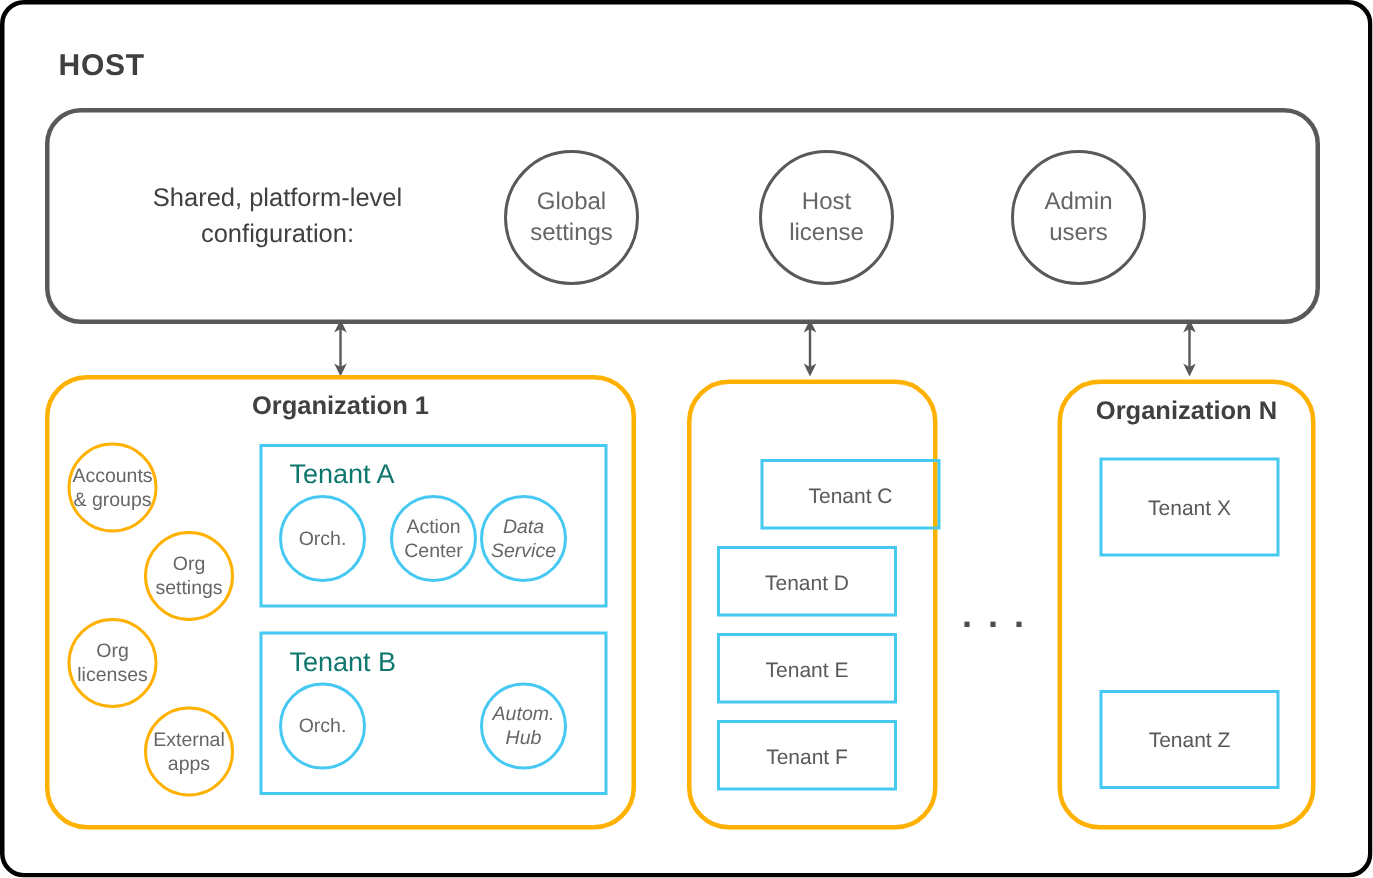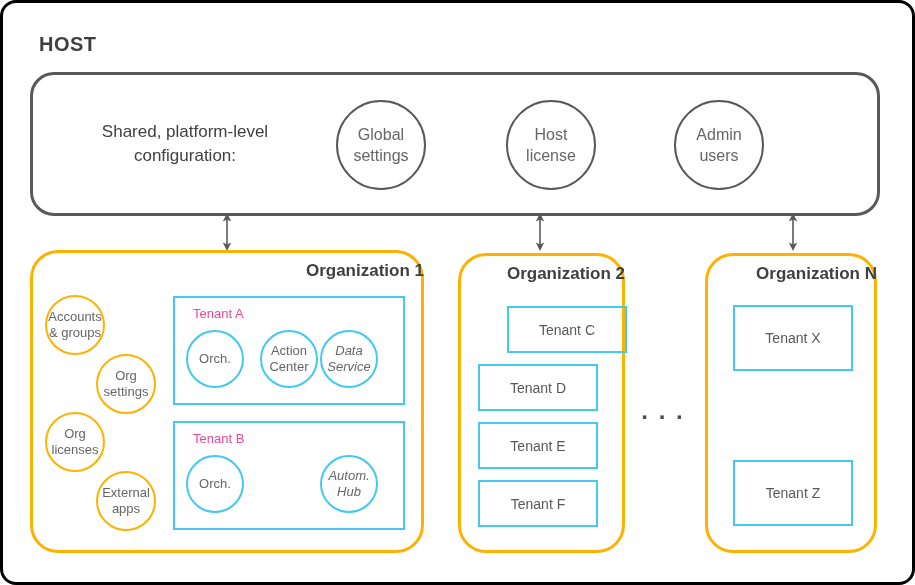--- a/index.html
+++ b/index.html
@@ -18,32 +18,32 @@
     text-align:center; white-space:pre-line; box-sizing:border-box; }
   .host-circle { width:90px; height:90px; top:97px; border:2.5px solid #595959;
     color:#666666; font-size:16px; line-height:21px; }
   .hc1 { left:333px; } .hc2 { left:503px; } .hc3 { left:671px; }
   .arrow { top:209px; }
   .a1 { left:216px; } .a2 { left:529px; } .a3 { left:782px; }
   .org-box { box-sizing:border-box; border:3px solid #FFB100; border-radius:28px; }
   .org1 { left:27px; top:247px; width:394px; height:303px; }
   .org2 { left:455px; top:250px; width:167px; height:300px; }
   .orgn { left:702px; top:250px; width:172px; height:300px; }
-  .org-title { font-size:17px; font-weight:bold; color:#404040; text-align:right; }
+  .org-title { font-size:17px; font-weight:bold; color:#404040; text-align:center; }
   .ot1 { left:27px; top:258px; width:394px; }
   .ot2 { left:455px; top:261px; width:167px; }
   .otn { left:702px; top:261px; width:172px; }
   .side-circle { width:60px; height:60px; border:2px solid #FFB100; color:#666666;
     font-size:13px; line-height:16px; }
   .sc1 { left:42px; top:292px; } .sc2 { left:93px; top:351px; }
   .sc3 { left:42px; top:409px; } .sc4 { left:93px; top:468px; }
   .tenant-big { left:170px; width:232px; height:109px; box-sizing:border-box;
     border:2.5px solid #45C8F1; }
   .ta { top:293px; } .tb { top:418px; }
-  .tenant-label { left:190px; font-size:13px; color:#ec4899; }
+  .tenant-label { left:190px; font-size:18px; color:#0f766e; }
   .tla { top:303px; } .tlb { top:428px; }
   .svc-circle { width:58px; height:58px; border:2px solid #45C8F1; color:#666666;
     font-size:13px; line-height:16px; }
   .ra { top:327px; } .rb { top:452px; }
   .svc1 { left:183px; } .svc2 { left:257px; } .svc3 { left:317px;font-style:italic; }
   .tenant-small { width:120px; box-sizing:border-box; border:2.5px solid #45C8F1;
     display:flex; align-items:center; justify-content:center;
     font-size:14px; color:#595959; text-align:center; }
   .t2 { left:475px; height:47px; }
   .tc { top:303px;margin-left:29px; } .td { top:361px; } .te { top:419px; } .tf { top:477px; }
@@ -104,21 +104,20 @@
   <div class="abs circle svc-circle ra svc3">Data
 Service</div>
 
   <div class="abs tenant-big tb"></div>
   <div class="abs tenant-label tlb">Tenant B</div>
   <div class="abs circle svc-circle rb svc1">Orch.</div>
   <div class="abs circle svc-circle rb svc3">Autom.
 Hub</div>
 
   <div class="abs org-box org2"></div>
-  <div class="abs org-title ot2">Organization 2</div>
   <div class="abs tenant-small t2 tc">Tenant C</div>
   <div class="abs tenant-small t2 td">Tenant D</div>
   <div class="abs tenant-small t2 te">Tenant E</div>
   <div class="abs tenant-small t2 tf">Tenant F</div>
 
   <div class="abs ellipsis">. . .</div>
 
   <div class="abs org-box orgn"></div>
   <div class="abs org-title otn">Organization N</div>
   <div class="abs tenant-small tn tx">Tenant X</div>

